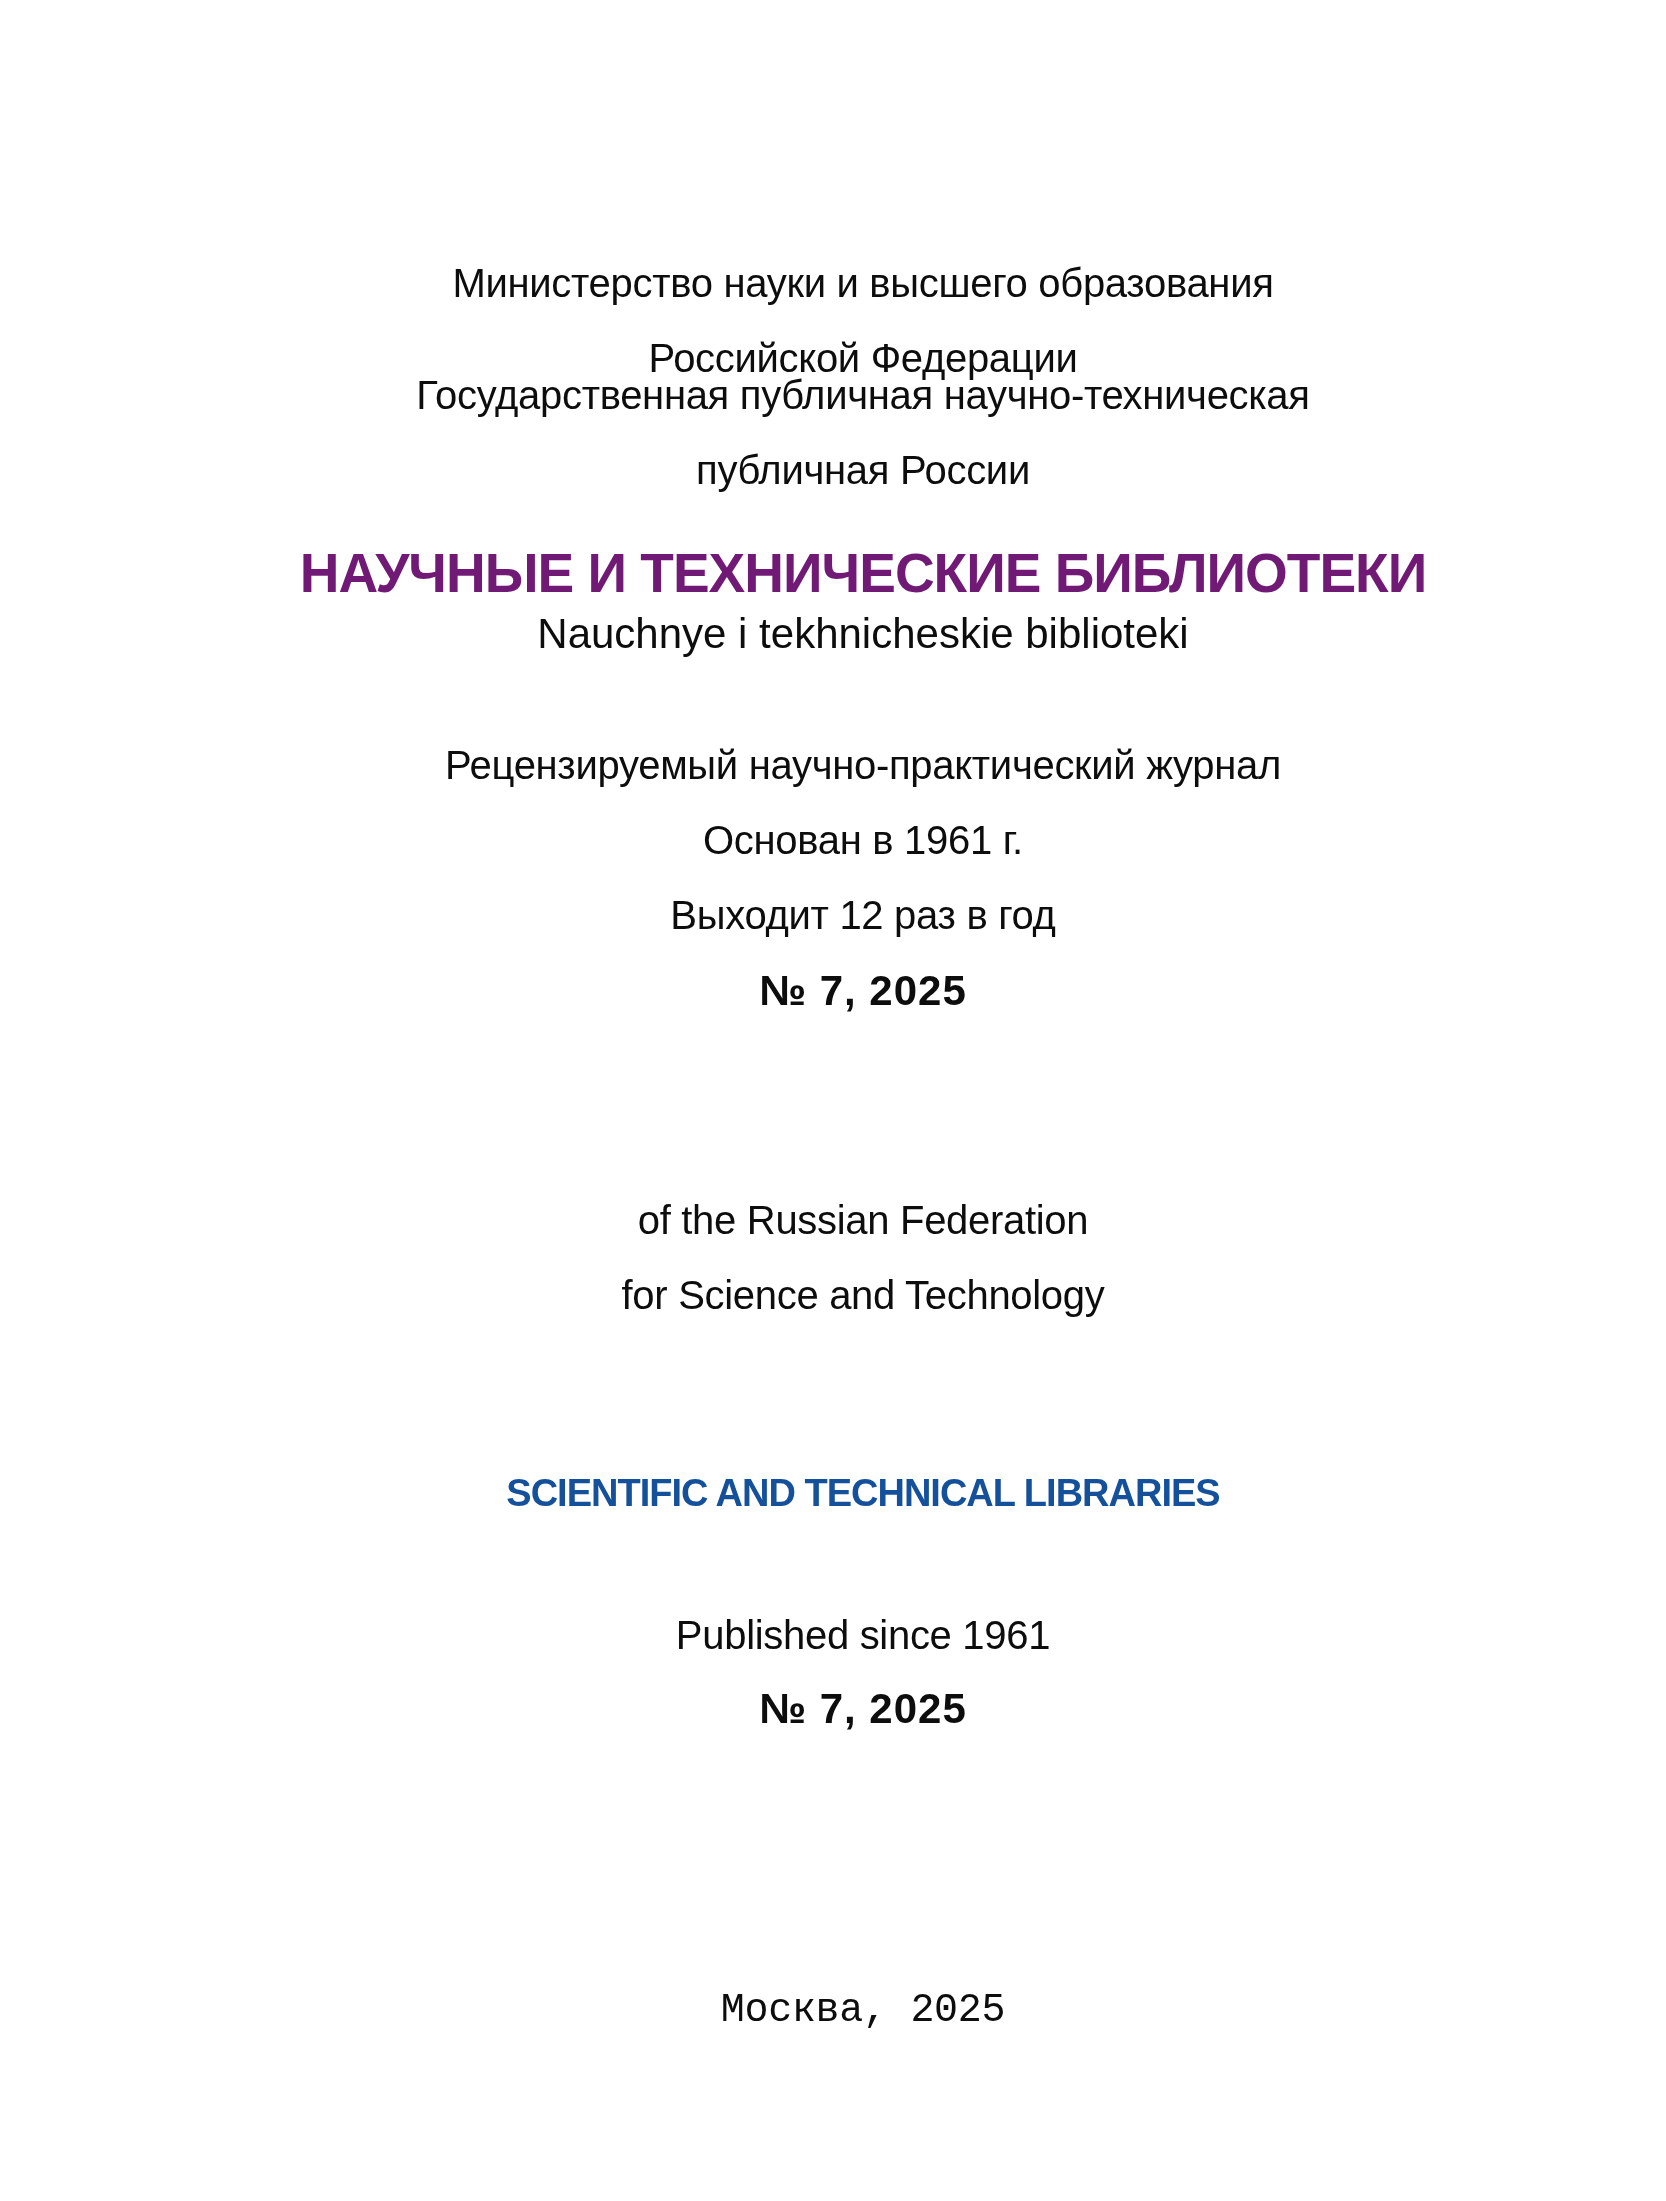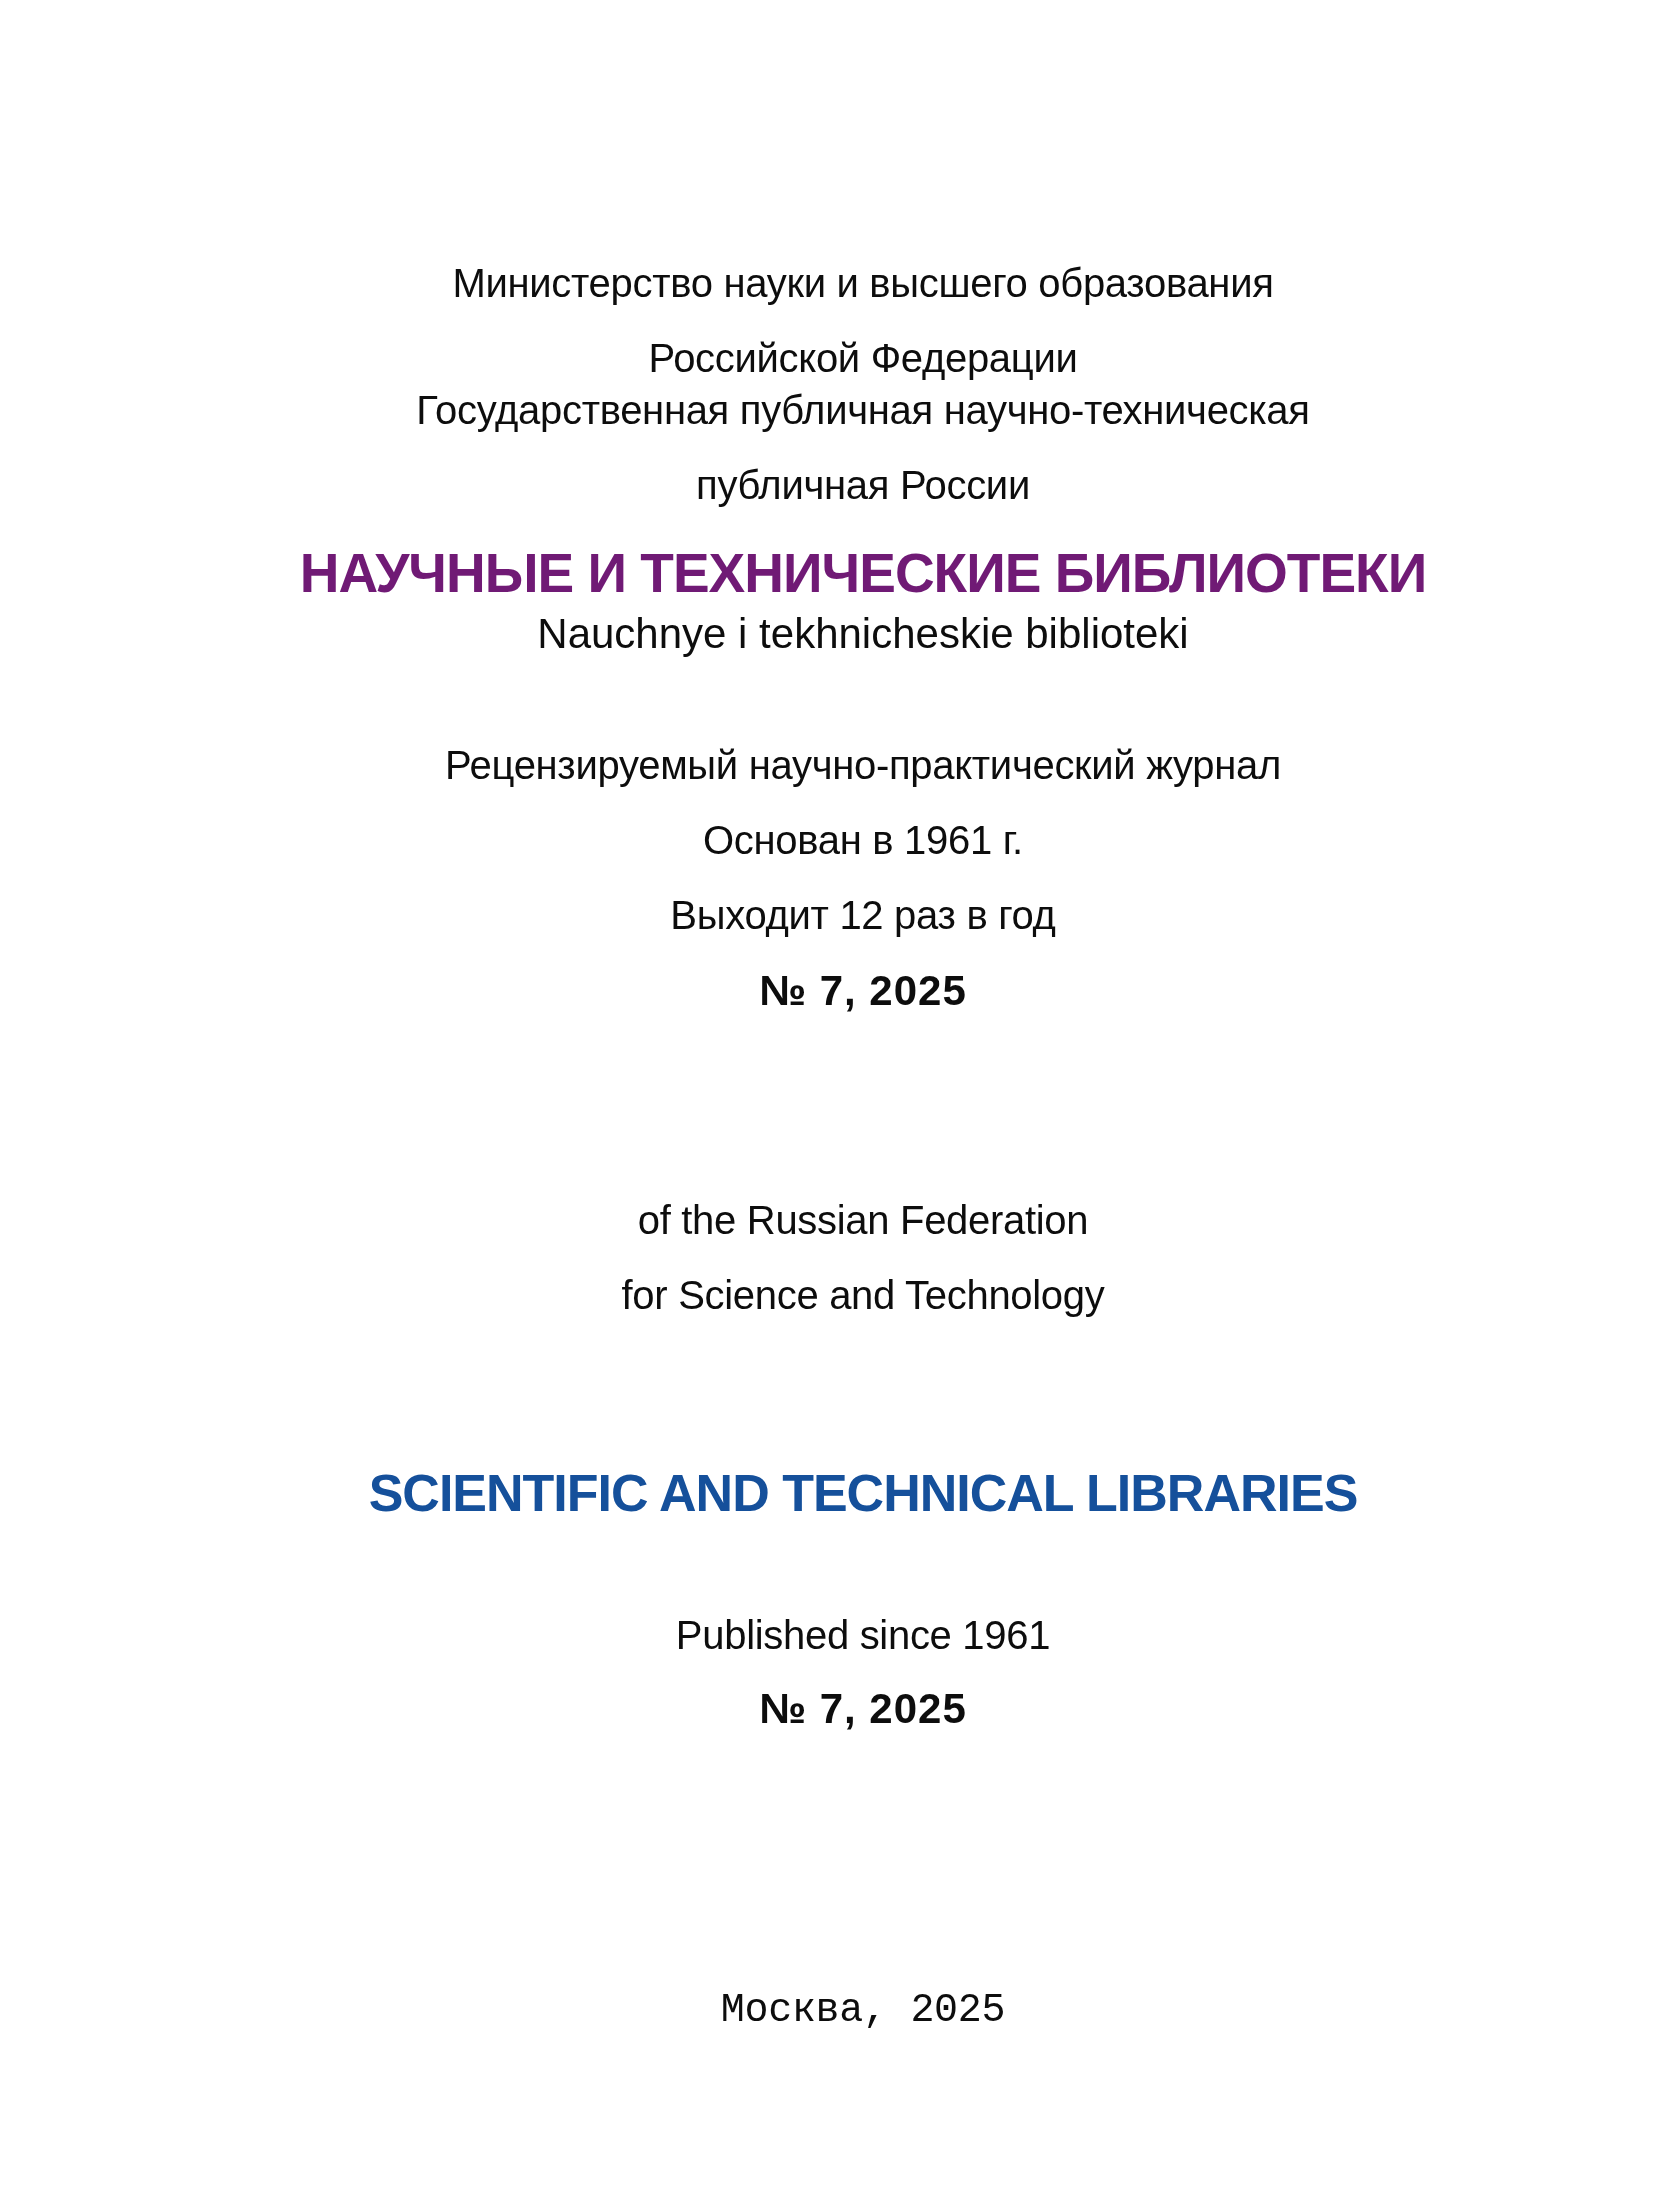--- a/index.html
+++ b/index.html
@@ -32,42 +32,42 @@
   }
   .ru-journal-title {
     top: 497px;
     font-size: 55px;
     line-height: 67px;
     font-weight: bold;
     letter-spacing: -1px;
   }
   .en-journal-title {
     top: 1417px;
-    font-size: 52px;
+    font-size: 38px;
     line-height: 67px;
     font-weight: bold;
     letter-spacing: -1px;
   }
   .ru-subtitle {
     top: 562px;
     font-size: 42px;
     line-height: 57px;
   }
   .issue-line {
     font-size: 42px;
     line-height: 57px;
     font-weight: bold;
     letter-spacing: 1px;
   }
   .en-info .body-line,
   .en-info .issue-line {
     line-height: 55px;
   }
   .ru-ministry   { top: 194px; }
-  .ru-library    { top: 321px; text-align: center; }
+  .ru-library    { top: 306px; text-align: center; }
   .ru-info       { top: 676px; }
   .en-ministry   { top: 1131px; }
   .en-info       { top: 1547px; }
   .moscow        { top: 1939px; font-family: Liberation Mono, monospace; }
 </style>
 </head>
 <body>
 
 <div class="page">
 

